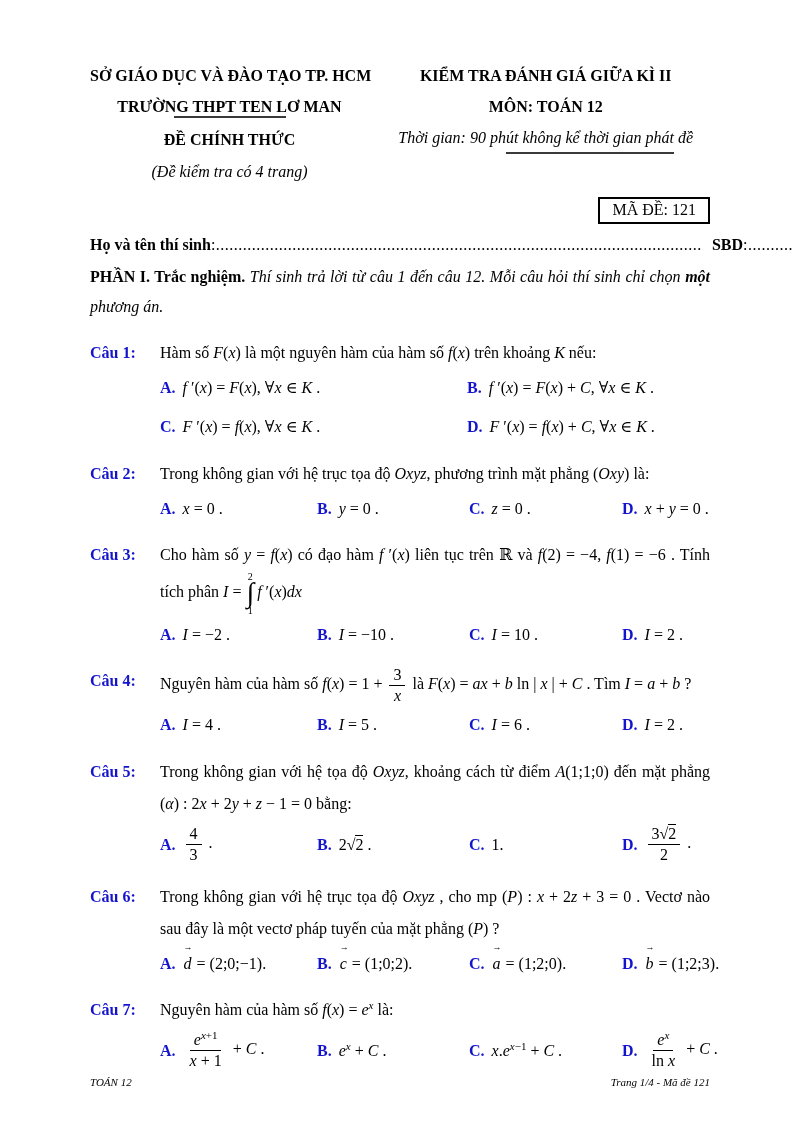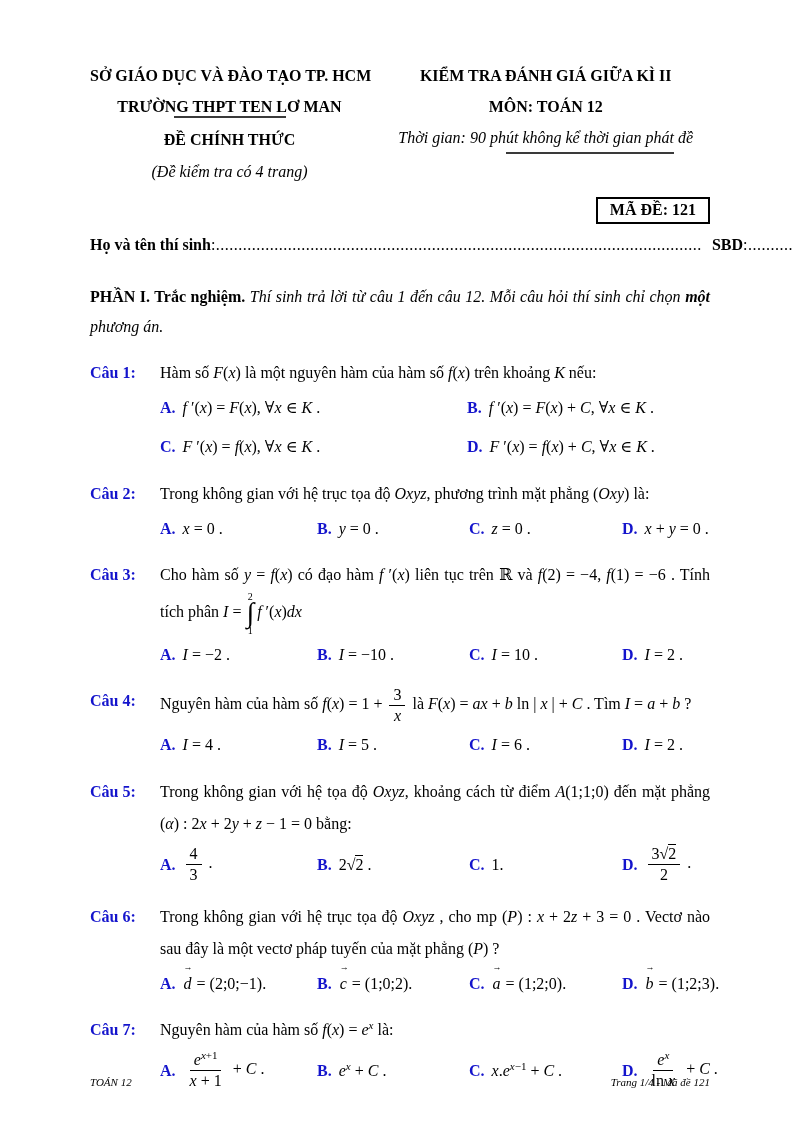--- a/index.html
+++ b/index.html
@@ -18,29 +18,29 @@
   .hdr-col { text-align:center; line-height:1.95; }
   .hdr-col.left  { width:45%; }
   .hdr-col.right { width:53%; }
   .hl { font-weight:bold; white-space:nowrap; }
   .hl.it { font-weight:normal; font-style:italic; }
   .uline { height:0; border-bottom:2px solid #3a3a3a; }
   .u-school { width:112px; margin:-6px auto 6px; }
   .u-time   { width:168px; margin:-2px 36px 0 auto; }
 
   .code-row { display:flex; justify-content:flex-end; margin-top:10px; }
-  .code-box { border:2px solid #000; padding:2px 12px 3px; font-weight:bold; }
+  .code-box { border:2px solid #000; padding:2px 12px 3px; font-weight:normal; }
 
   .student { margin-top:12px; white-space:nowrap; }
   .student b { font-weight:bold; }
   .dots { letter-spacing:0.5px; }
   .sbd-gap { display:inline-block; width:10px; }
 
   
-  .intro { margin:28px 0 0; line-height:1.9; text-align:justify; }
+  .intro { margin:8px 0 0; line-height:1.9; text-align:justify; }
   .intro .ttl { font-weight:bold; }
   .intro .ins { font-style:italic; }
 
   
   .q { display:flex; margin-top:14px; }
   .q-label { width:70px; flex-shrink:0; font-weight:bold; color:var(--accent); line-height:2.0; }
   .q-main { flex:1; min-width:0; }
   .q-body { line-height:2.0; text-align:justify; }
   .opts { display:grid; margin-top:2px; line-height:1.85; align-items:center; }
   .opts.c4 { grid-template-columns:157px 152px 153px 1fr; }

